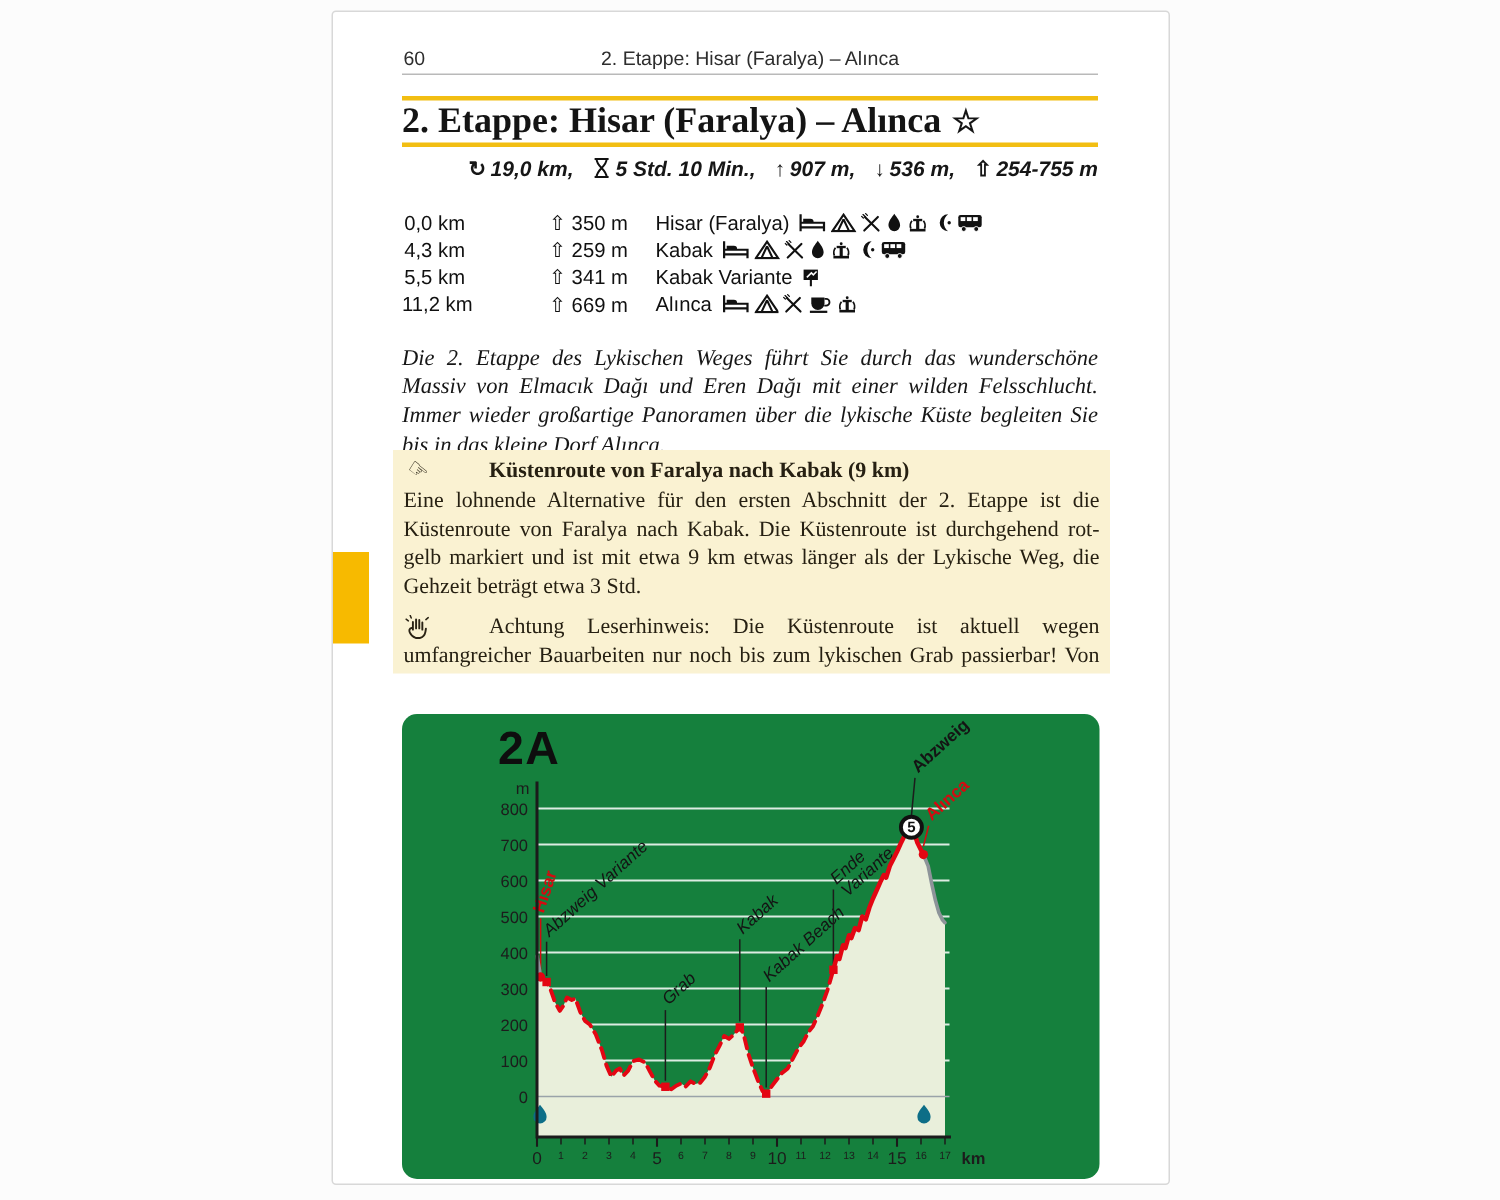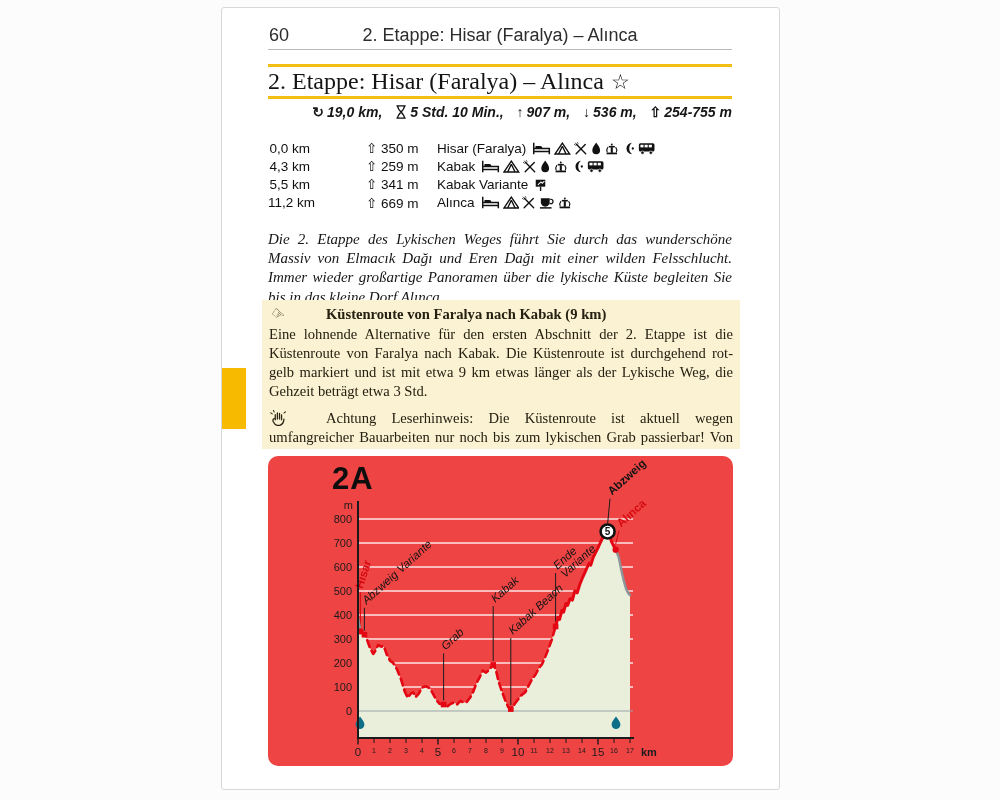--- a/index.html
+++ b/index.html
@@ -7,27 +7,27 @@
     width:1000px;height:800px;position:relative;background:#fcfcfc;
     font-family:"Liberation Sans",sans-serif;color:#141414;
     -webkit-font-smoothing:antialiased;
   }
   .page{
     position:absolute;left:221px;top:7px;width:557px;height:781px;
     background:#ffffff;border:1px solid #d8d8d8;border-radius:3px;
   }
   
   .hdr{position:absolute;left:46px;width:464px;top:15px;height:26px;
-       border-bottom:1px solid #b9b9b9;font-size:18px;color:#2d2d2d}
+       border-bottom:1px solid #b9b9b9;font-size:13px;color:#2d2d2d}
   .hdr .num{position:absolute;left:1px;bottom:3px}
   .hdr .rt{position:absolute;left:0;right:0;bottom:3px;text-align:center}
   
   .titleblock{position:absolute;left:46px;width:464px;top:56px;
       border-top:3px solid #F2BE12;border-bottom:3px solid #F2BE12;padding:1px 0 1px}
-  .titleblock h1{margin:0;font-family:"Liberation Serif",serif;font-weight:normal;
+  .titleblock h1{margin:0;font-family:"Liberation Serif",serif;font-weight:bold;
       font-size:24px;line-height:26px;color:#141414;white-space:nowrap}
   .titleblock .star{font-size:21px;margin-left:7px}
   
   .stats{position:absolute;left:46px;width:464px;top:96px;text-align:right;
       font-style:italic;font-weight:bold;font-size:14px;white-space:nowrap;color:#161616}
   .stats .ic{font-style:normal;margin:0 3px 0 9px}
   .stats .ic svg{height:14px;width:auto;vertical-align:-2px}
   .stats .ic.first{margin-left:0}
   
   .wps{position:absolute;left:46px;width:464px;top:131px;font-size:13.5px;color:#101010}
@@ -51,22 +51,22 @@
   .manicule{display:inline-block;transform:rotate(38deg);font-size:15px;font-weight:normal}
   .ib-head .manicule{position:absolute;left:2px;top:0}
   .ib-body{margin:1px 0 0 0;text-align:justify}
   .ib-notice{position:relative;margin:8px 0 0 0;text-align:justify;text-indent:57px}
   .ib-notice .hand{position:absolute;left:1px;top:1px;text-indent:0}
   .ib-notice .hand svg{height:17px;width:auto}
   .ib-notice b{font-weight:normal}
   
   .sidetab{position:absolute;left:0;top:360px;width:24px;height:61px;background:#F7BA00}
   
-  .chart{position:absolute;left:46px;top:448px;width:465px;height:310px;
-      background:#ef4444;border-radius:10px;overflow:hidden}
+  .chart{position:absolute;left:46px;top:468px;width:465px;height:310px;
+      background:#15803d;border-radius:10px;overflow:hidden}
   .chart svg.plot{position:absolute;left:0;top:0}
   .chart-title{position:absolute;left:64px;top:5px;font-size:31px;font-weight:bold;
       letter-spacing:1px;color:#0e0e0e}
 </style>
 </head>
 <body>
 
 <div class="page">
 
   <div class="hdr">

